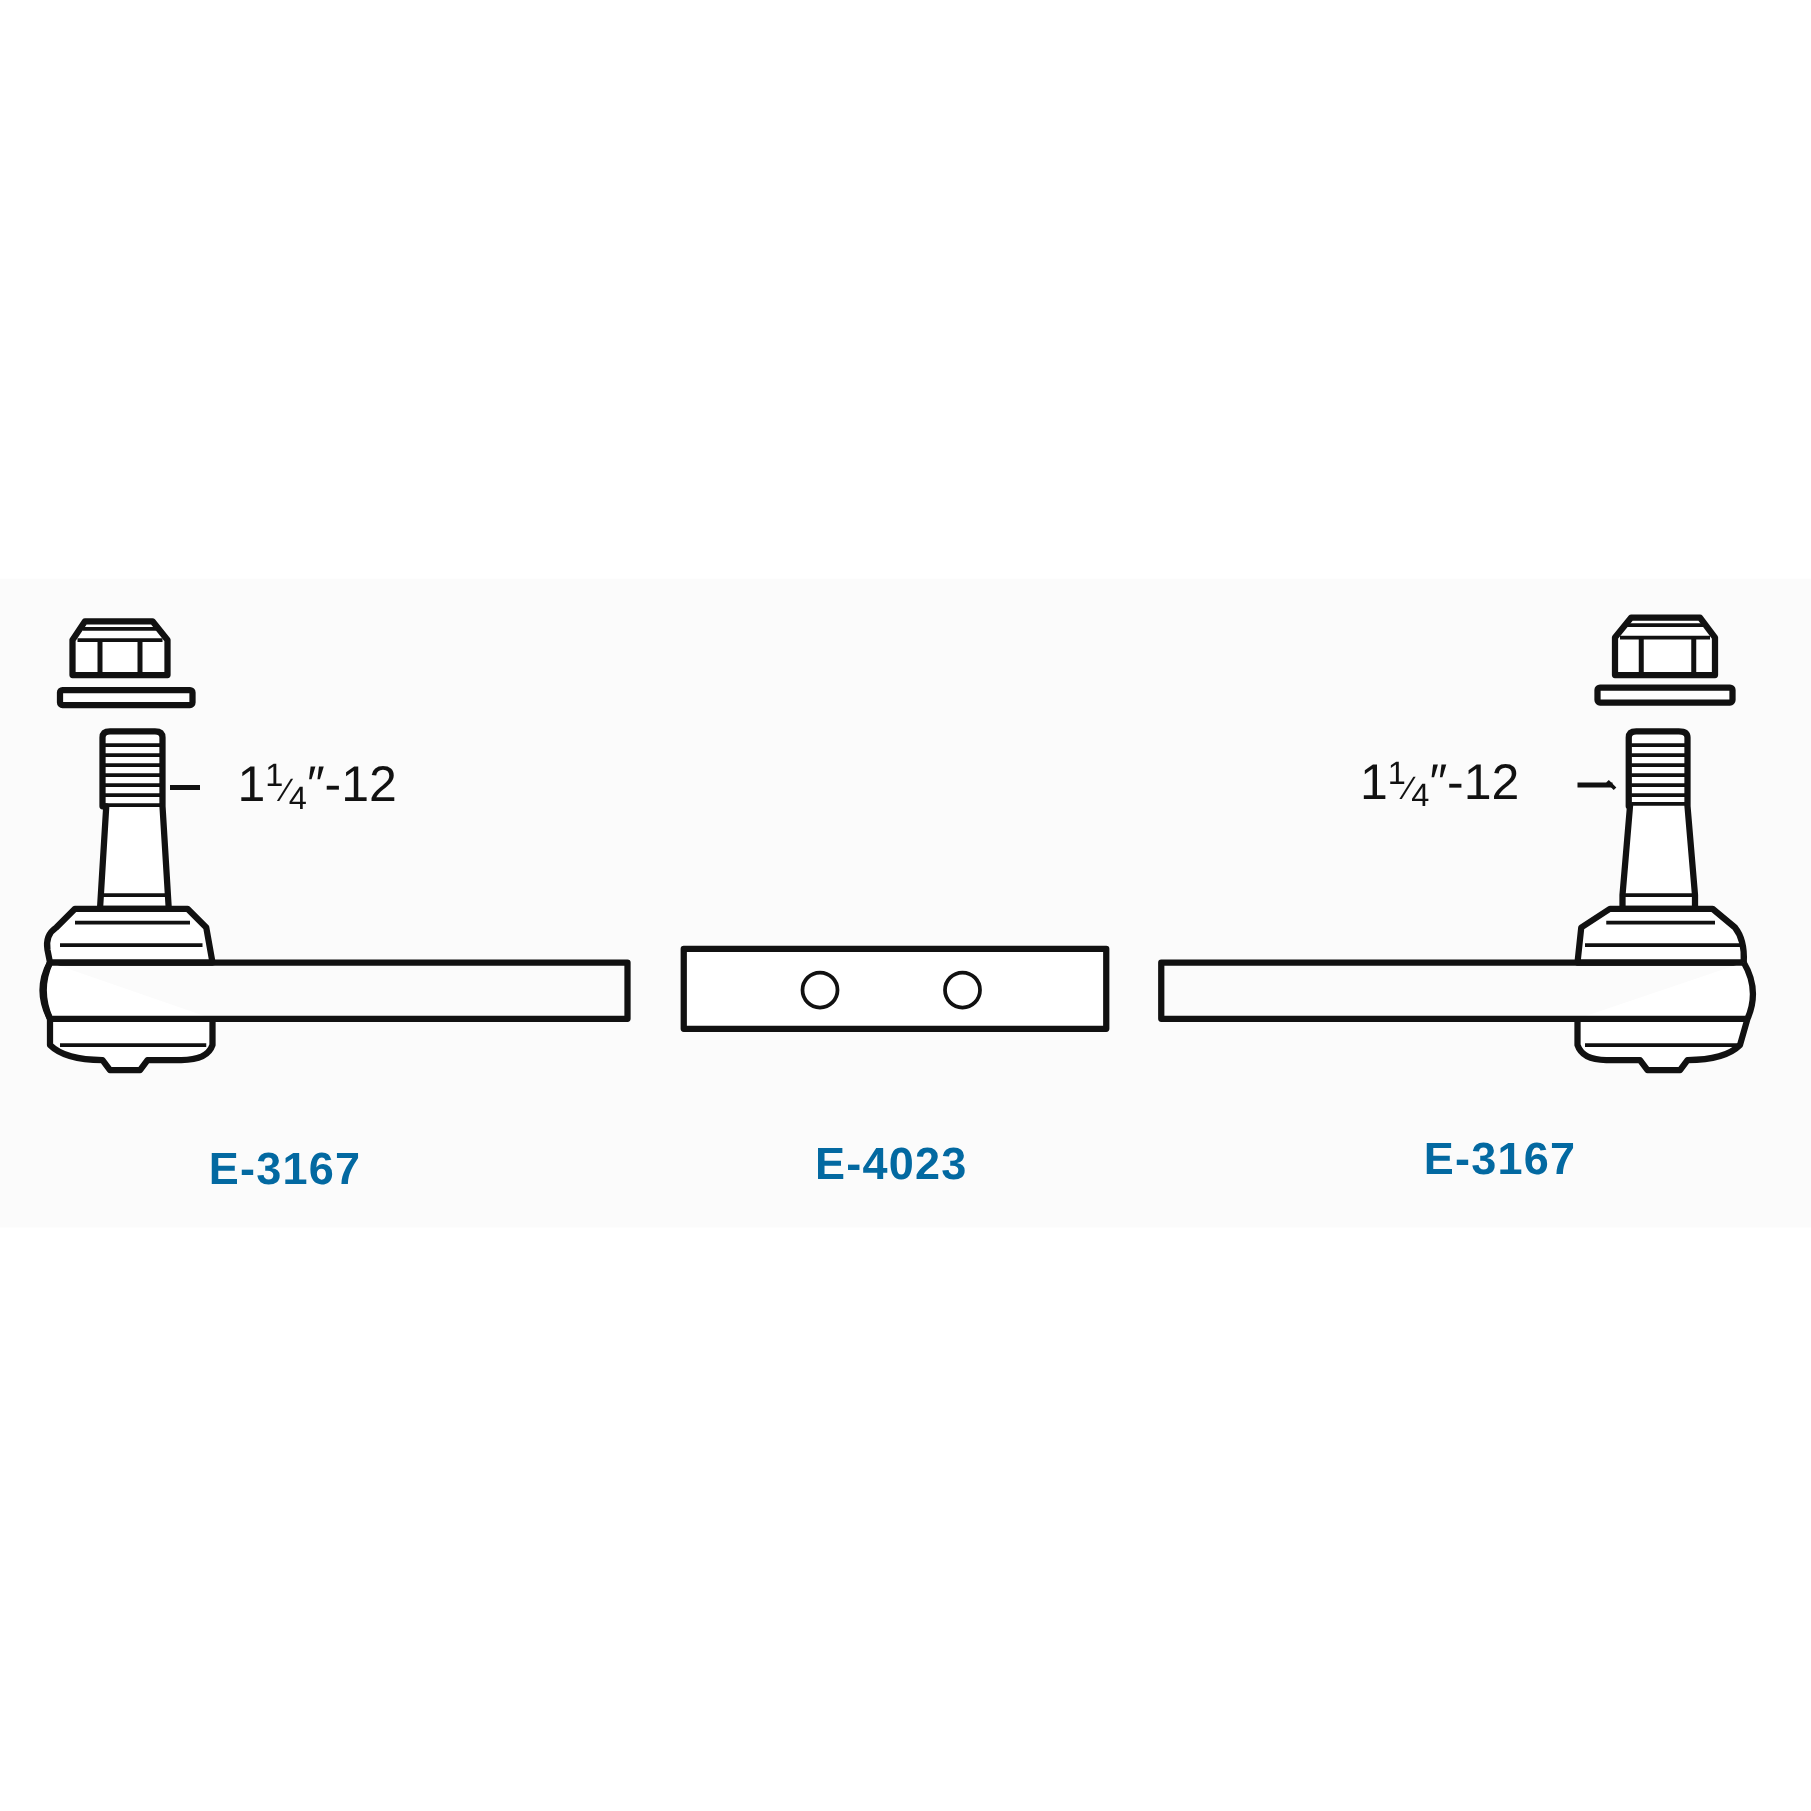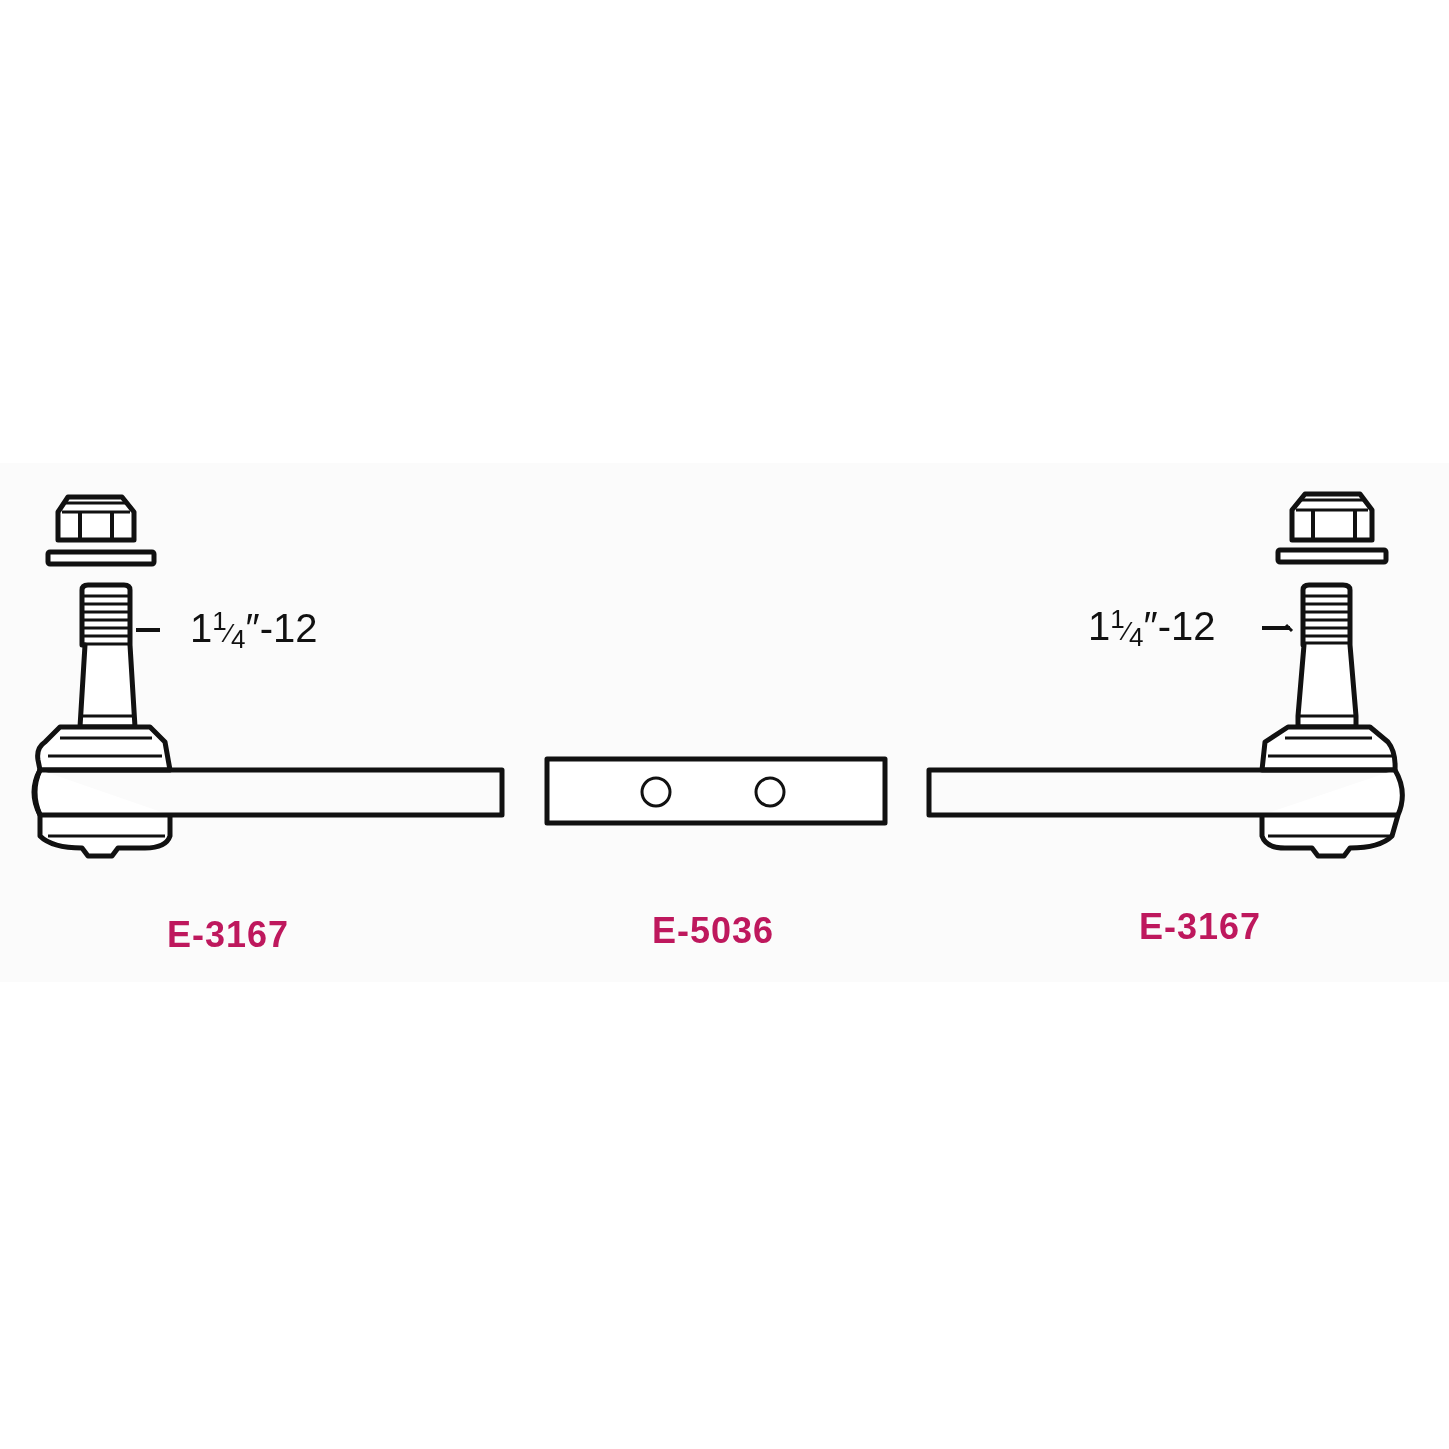--- a/index.html
+++ b/index.html
@@ -1,19 +1,19 @@
 <!DOCTYPE html>
 <html><head>
   <meta charset="utf-8">
   <style>
     html, body { margin: 0; padding: 0; background: #ffffff; }
     body { width: 1449px; height: 1449px; position: relative; overflow: hidden; font-family: "Liberation Sans", sans-serif; }
     .band { position: absolute; left: 0; top: 463px; width: 1449px; height: 519px; background: #fbfbfb; }
     svg.diagram { position: absolute; left: 0; top: 0; }
-    .part-label { position: absolute; font-family: "Liberation Sans", sans-serif; font-weight: bold; font-size: 36px; color: #be185d; letter-spacing: 1px; white-space: nowrap; transform: translateX(-50%); }
+    .part-label { position: absolute; font-family: "Liberation Sans", sans-serif; font-weight: bold; font-size: 36px; color: #0369a1; letter-spacing: 1px; white-space: nowrap; transform: translateX(-50%); }
     .thread-label { position: absolute; font-family: "Liberation Sans", sans-serif; font-weight: normal; font-size: 40px; color: #111; white-space: nowrap; }
     .thread-label .frac { font-size: 26px; position: relative; }
     .thread-label .num { position: relative; top: -12px; }
     .thread-label .den { position: relative; top: 6px; }
   </style>
 </head>
 <body>
 
 <div class="band"></div>
 
@@ -112,14 +112,14 @@
 
 <div class="thread-label" style="left:190px; top:606px;">
   <span>1</span><span class="frac"><span class="num">1</span>⁄<span class="den">4</span></span><span>″-12</span>
 </div>
 
 <div class="thread-label" style="left:1088px; top:604px;">
   <span>1</span><span class="frac"><span class="num">1</span>⁄<span class="den">4</span></span><span>″-12</span>
 </div>
 
 <div class="part-label" style="left:228px; top:914px;">E-3167</div>
-<div class="part-label" style="left:713px; top:910px;">E-5036</div>
+<div class="part-label" style="left:713px; top:910px;">E-4023</div>
 <div class="part-label" style="left:1200px; top:906px;">E-3167</div>
 
 </body></html>

